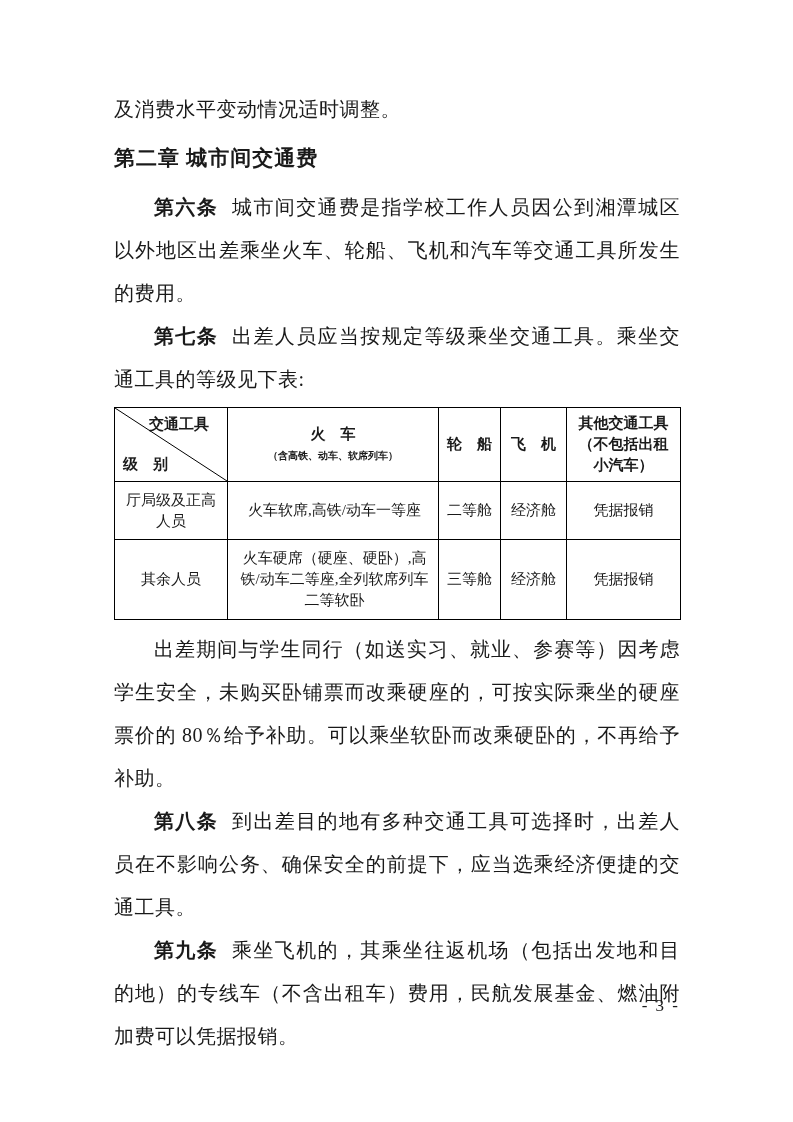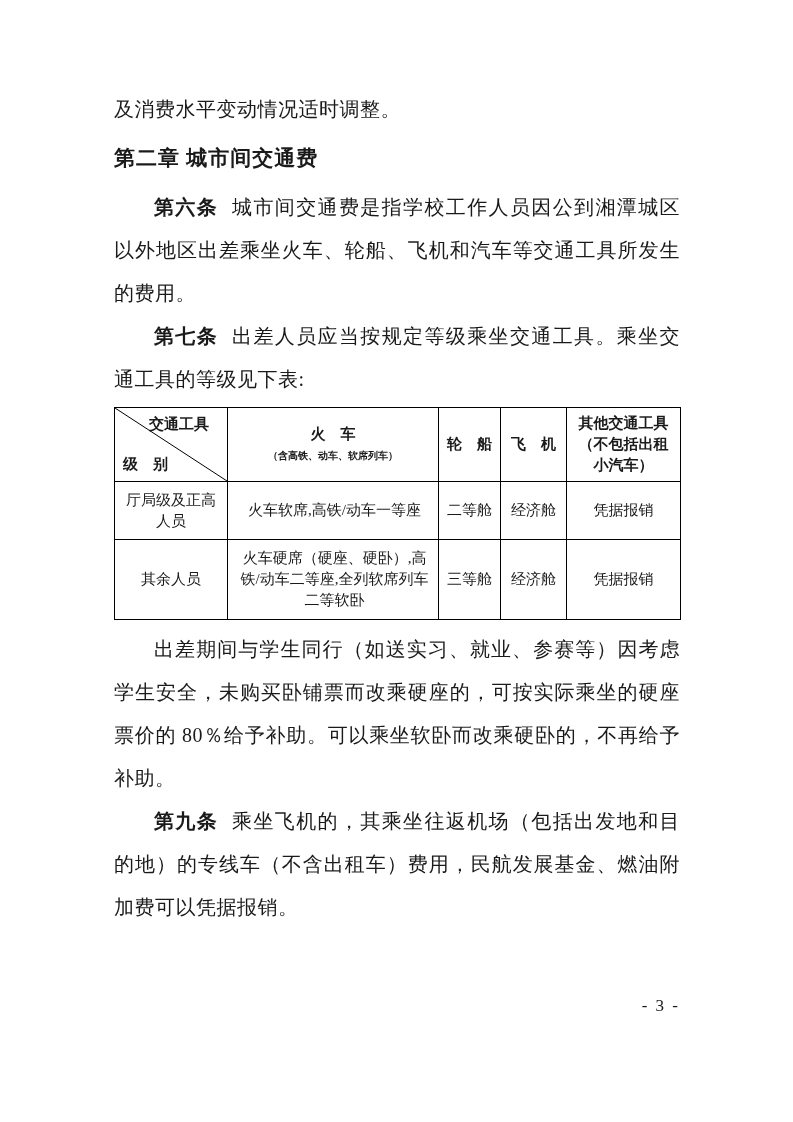--- a/index.html
+++ b/index.html
@@ -142,20 +142,23 @@
         <td>三等舱</td>
         <td>经济舱</td>
         <td>凭据报销</td>
       </tr>
     </tbody>
       </table>
 
     <p class="body-text indent">出差期间与学生同行（如送实习、就业、参赛等）因考虑学生安全，未购买卧铺票而改乘硬座的，可按实际乘坐的硬座票价的 80％给予补助。可以乘坐软卧而改乘硬卧的，不再给予补助。</p>
 
 
+    <p class="body-text indent">
+      <span class="label-gap">第八条</span><span>到出差目的地有多种交通工具可选择时，出差人员在不影响公务、确保安全的前提下，应当选乘经济便捷的交通工具。</span>
+    </p>
 
     <p class="body-text indent">
       <span class="label-gap">第九条</span><span>乘坐飞机的，其乘坐往返机场（包括出发地和目的地）的专线车（不含出租车）费用，民航发展基金、燃油附加费可以凭据报销。</span>
     </p>
 
   </div>
 
   <div class="footer">- 3 -</div>
 </div>
 

